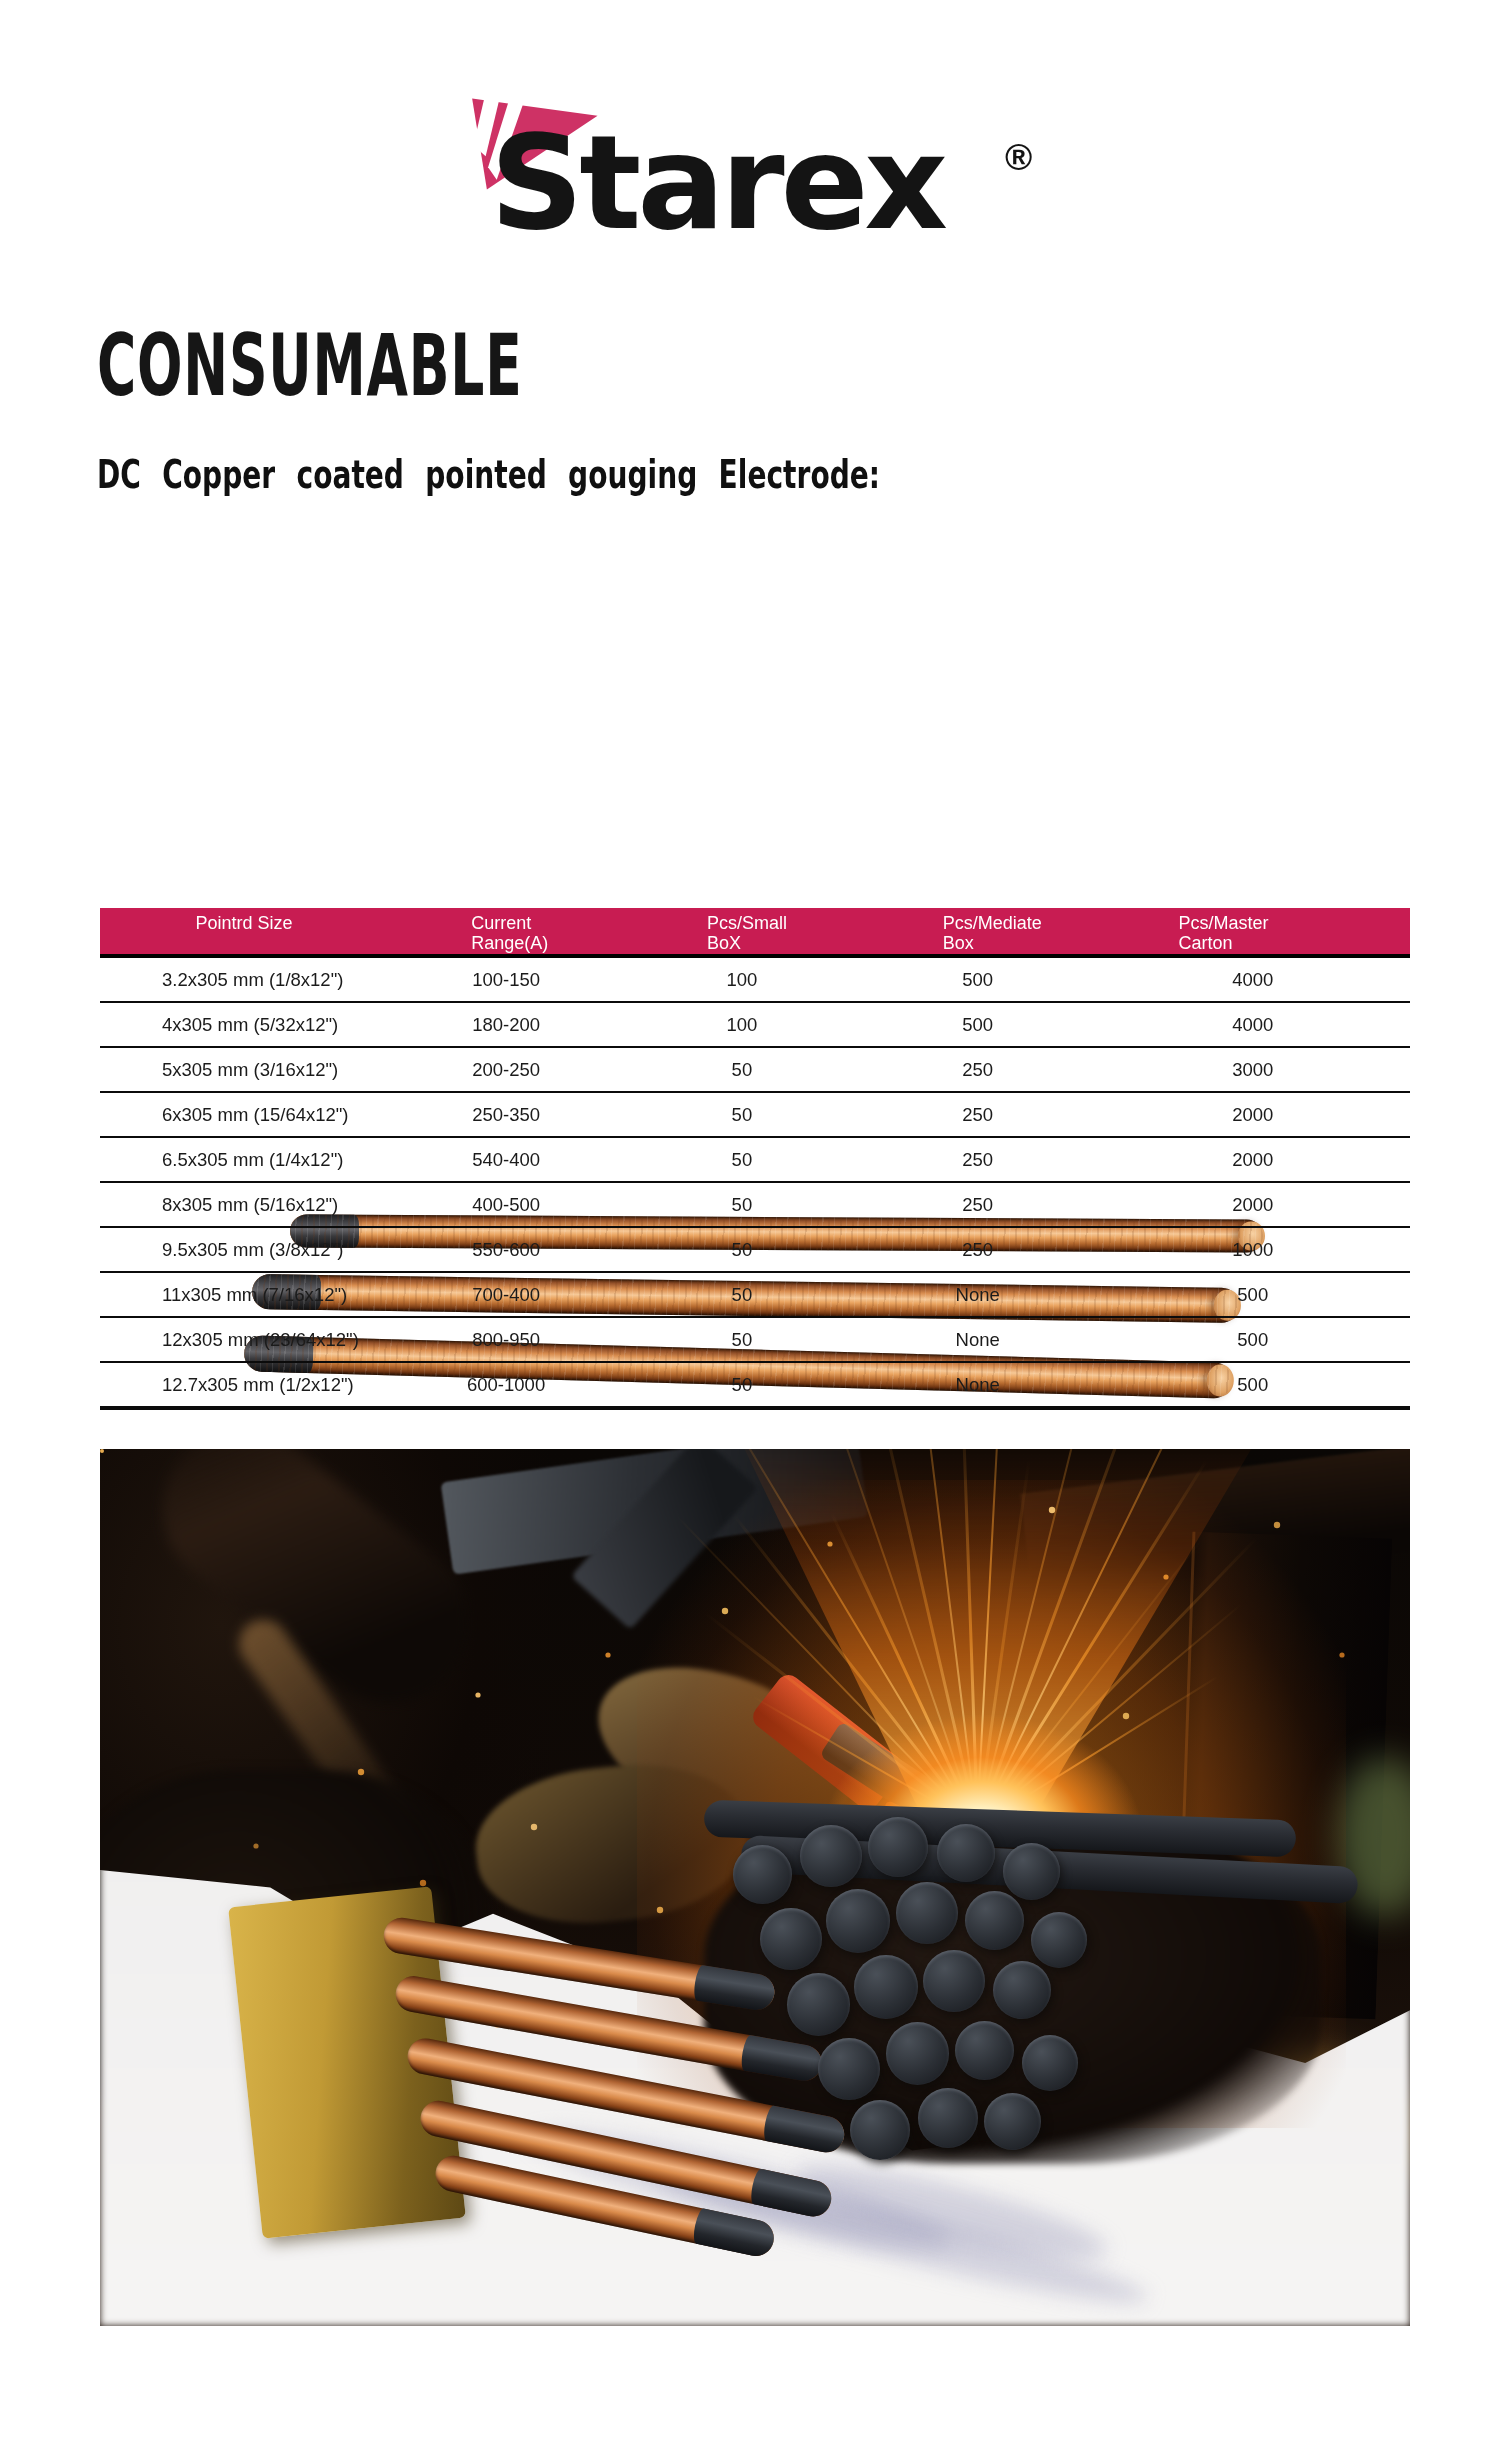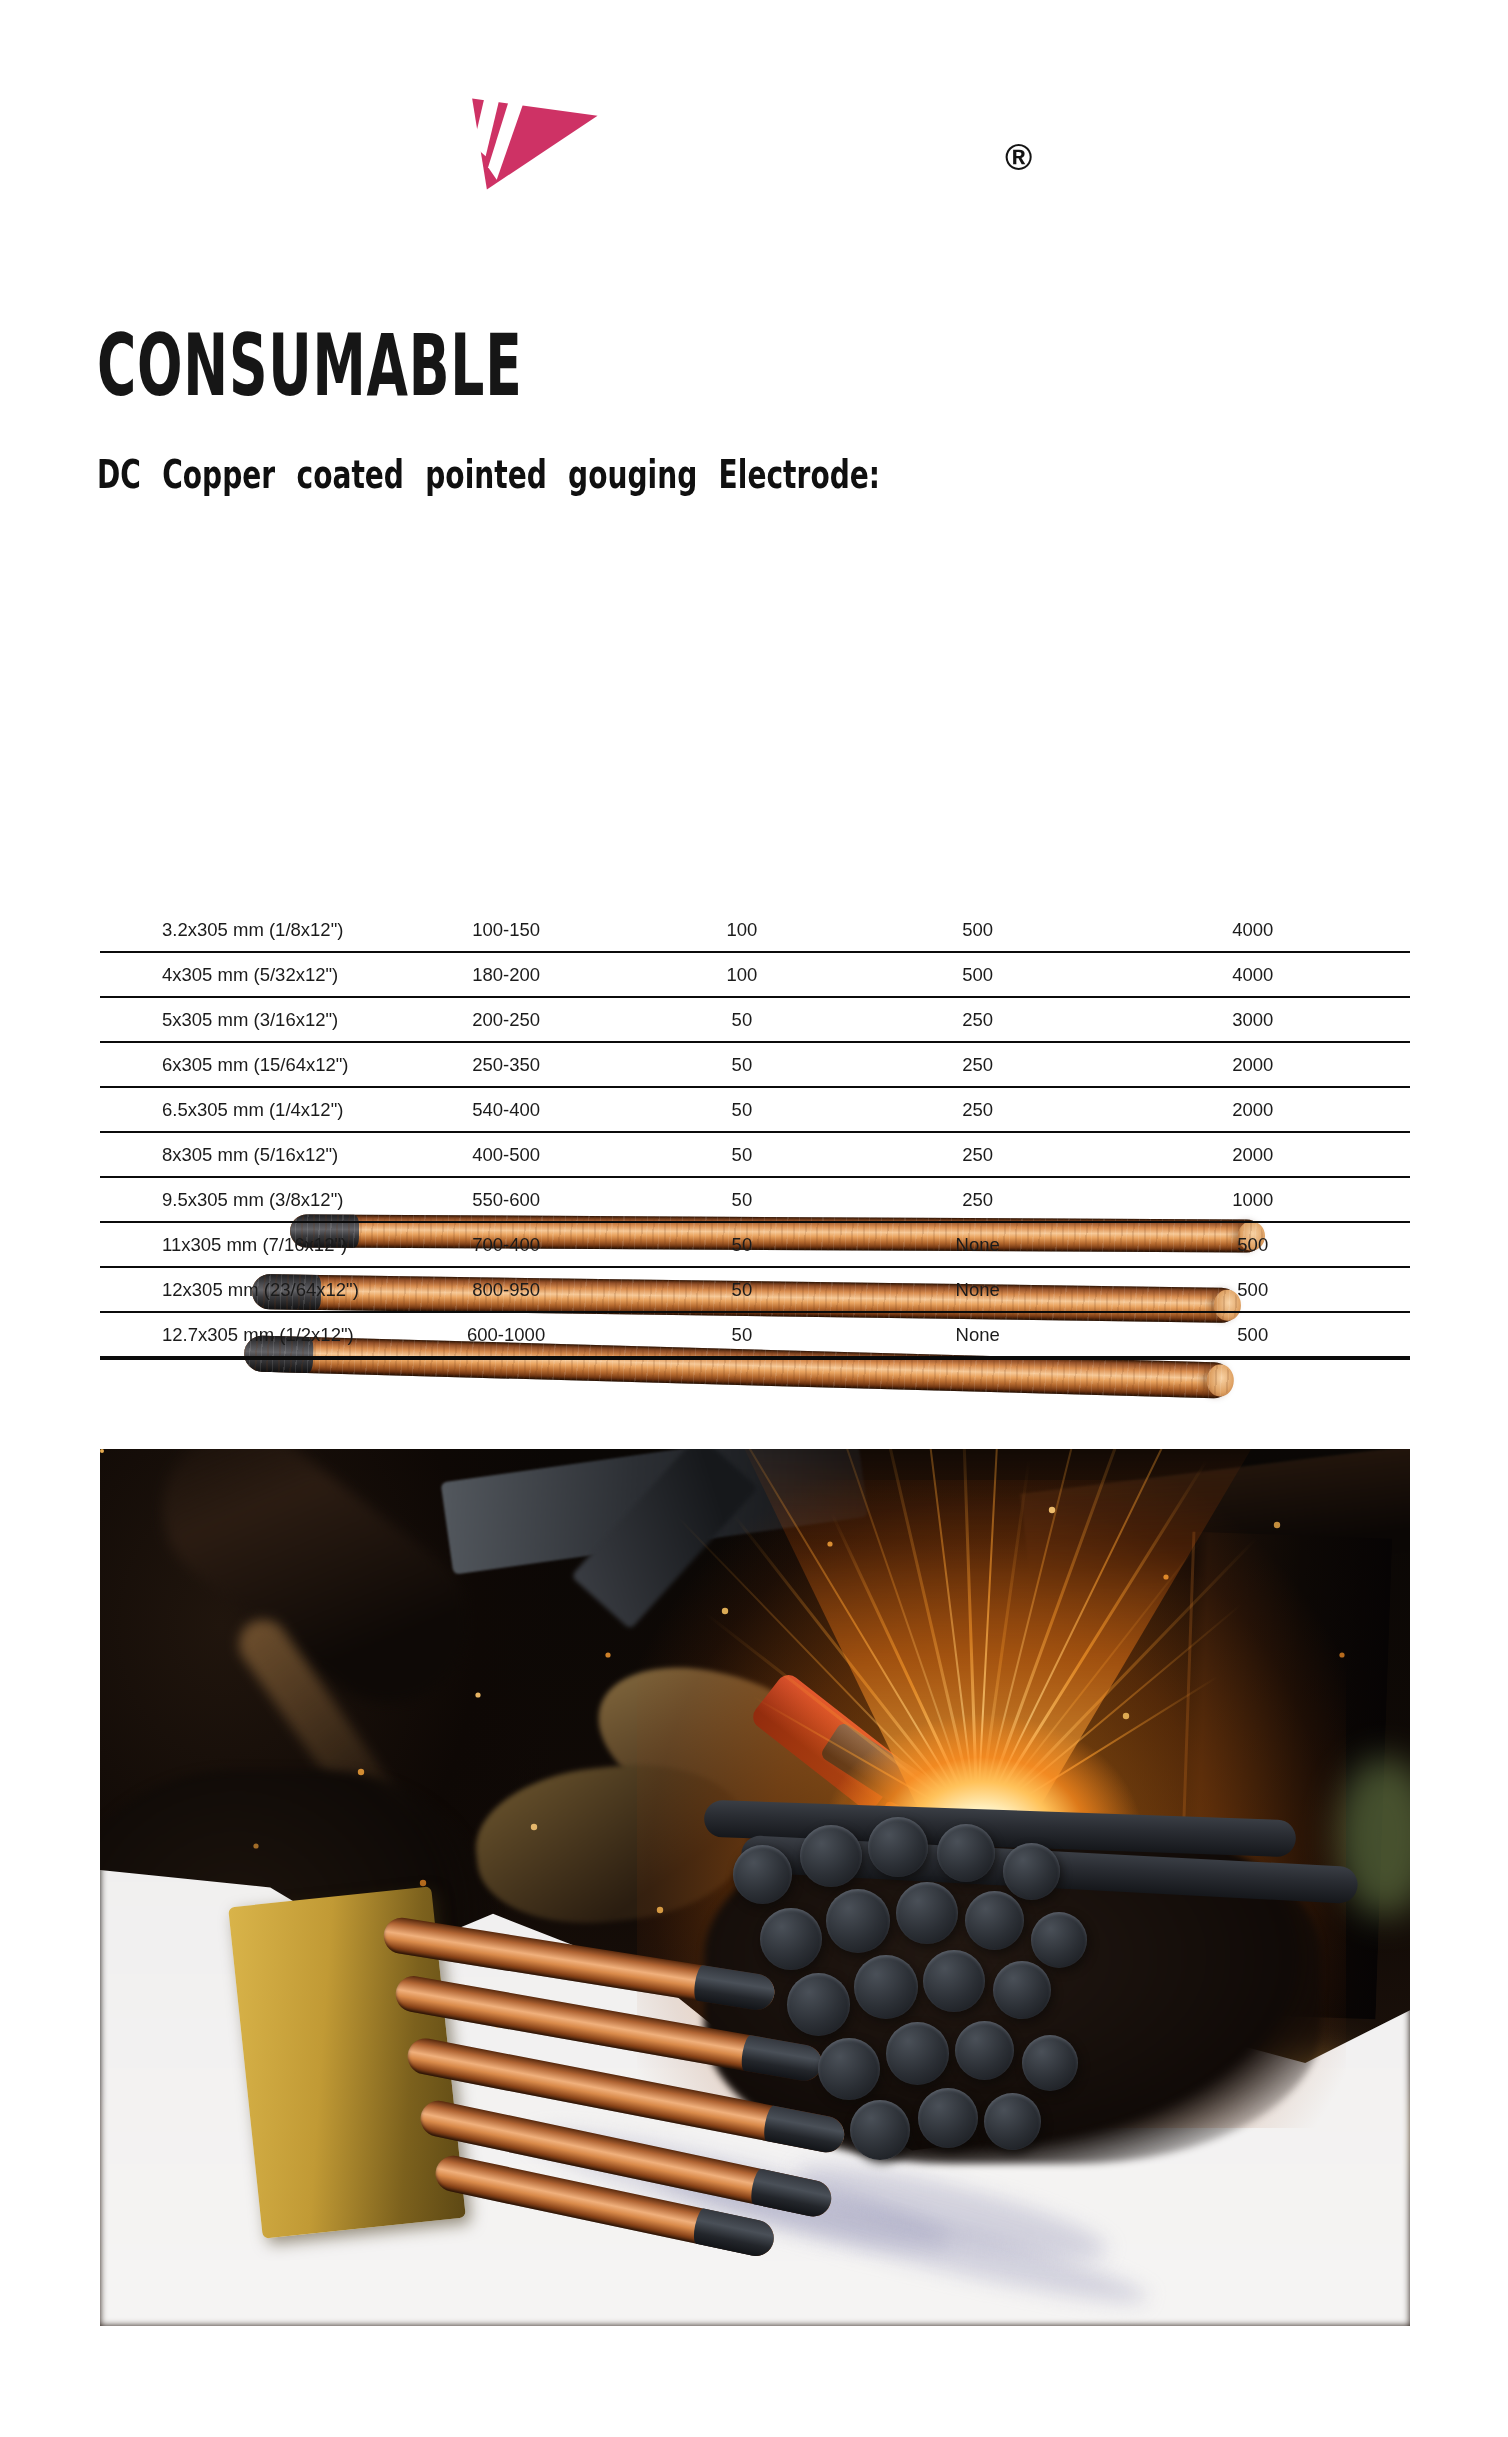--- a/index.html
+++ b/index.html
@@ -138,20 +138,21 @@
 <body>
 
 <div class="page">
 
   <header class="logo">
     <svg class="logo-flag" viewBox="0 0 218 152">
       <polygon id="flag-tri" points="10,2 214,30 34,150" fill="#CE3265"></polygon>
       <polygon points="32,-8 56,-4 32,96 12,78" fill="#ffffff"></polygon>
       <polygon points="72,-2 96,2 50,134 36,114" fill="#ffffff"></polygon>
     </svg>
+    <div class="logo-text">Starex</div>
     <div class="logo-reg">®</div>
   </header>
 
   <h1 class="title">CONSUMABLE</h1>
 
   <h2 class="product-heading">DC Copper coated pointed gouging Electrode:</h2>
 
 
   <div class="rods">
     <div class="rod rod1">
@@ -162,20 +163,41 @@
       <span class="tip"></span>
       <span class="rend"></span>
     </div>
     <div class="rod rod3">
       <span class="tip"></span>
       <span class="rend"></span>
     </div>
   </div>
 
   <section class="spec-table">
+    <div class="thead" id="thead">
+        <div class="th">
+          <div>Pointrd Size</div>
+        </div>
+        <div class="th">
+          <div>Current</div>
+          <div>Range(A)</div>
+        </div>
+        <div class="th">
+          <div>Pcs/Small</div>
+          <div>BoX</div>
+        </div>
+        <div class="th">
+          <div>Pcs/Mediate</div>
+          <div>Box</div>
+        </div>
+        <div class="th">
+          <div>Pcs/Master</div>
+          <div>Carton</div>
+        </div>
+      </div>
     <div class="tbody" id="tbody">
         <div class="tr">
           <div class="td">3.2x305 mm (1/8x12")</div>
           <div class="td">100-150</div>
           <div class="td">100</div>
           <div class="td">500</div>
           <div class="td">4000</div>
         </div>
         <div class="tr">
           <div class="td">4x305 mm (5/32x12")</div>

